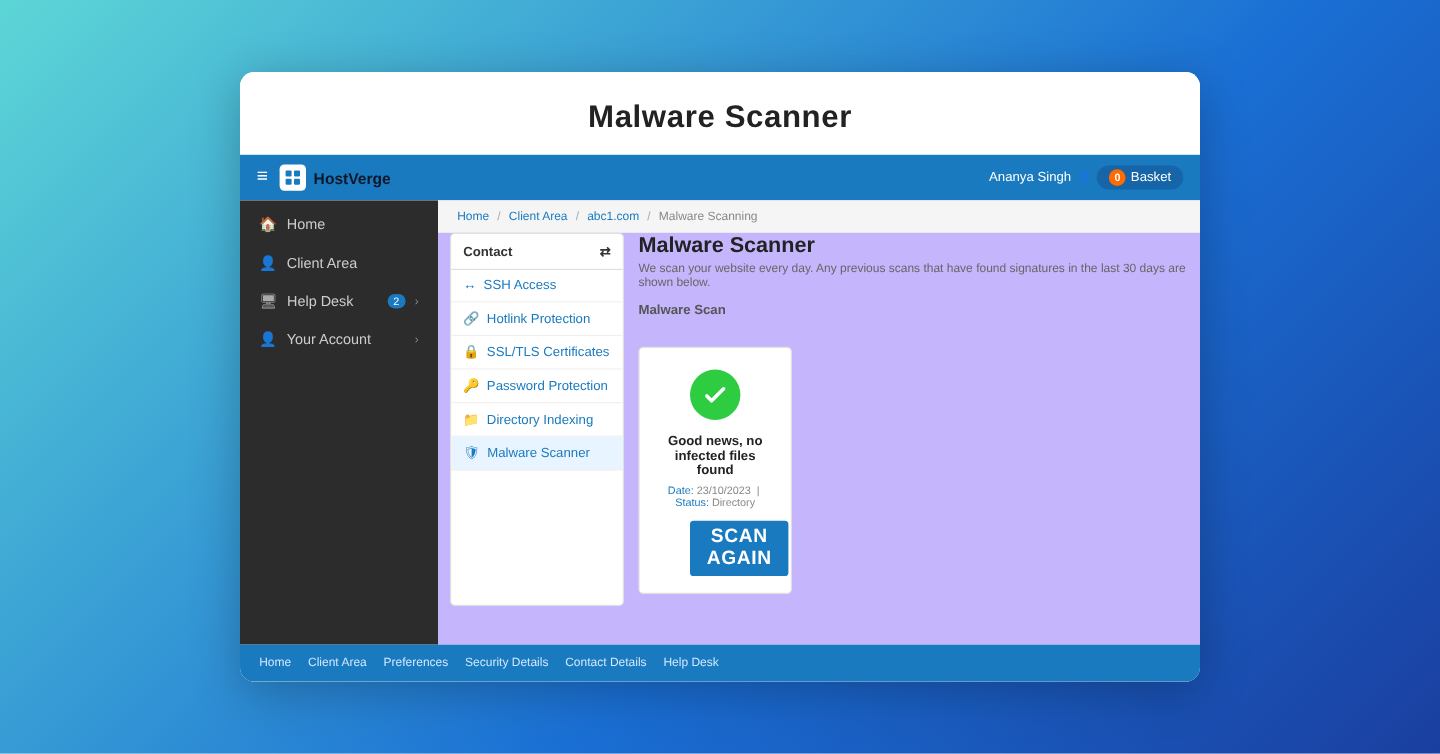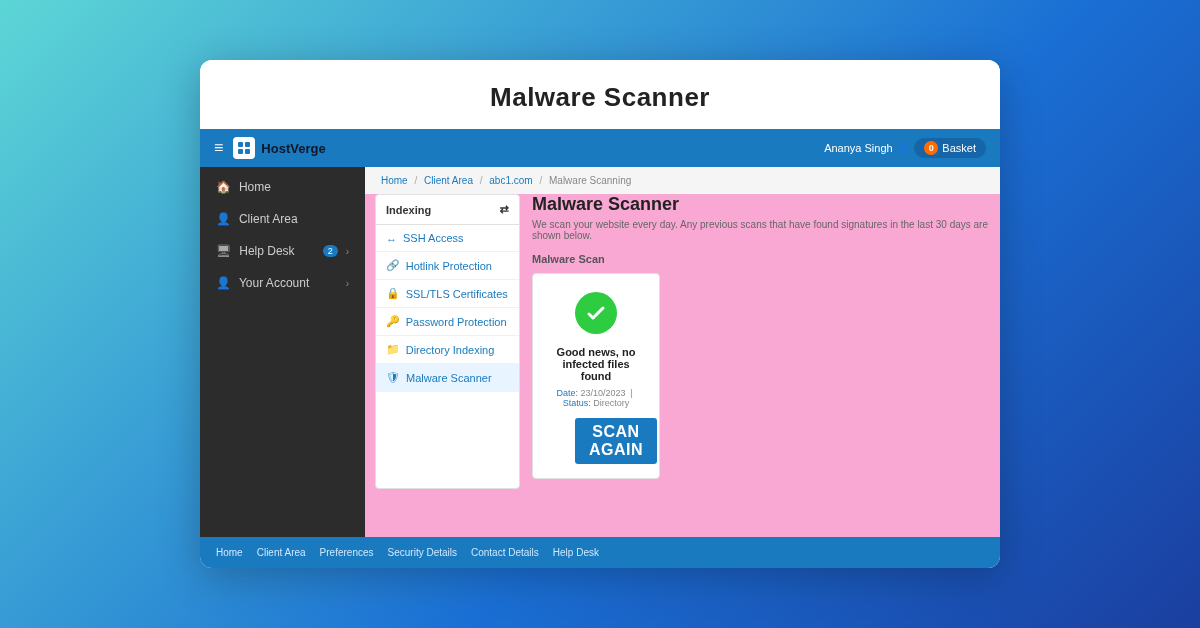--- a/index.html
+++ b/index.html
@@ -119,21 +119,21 @@
     .sidebar-item.has-badge .badge {
       background: #1a7abf;
       color: #fff;
       font-size: 9px;
       border-radius: 8px;
       padding: 1px 5px;
     }
     
     .content-area {
       flex: 1;
-      background: #f9a8d4;
+      background: #c4b5fd;
       padding: 0;
     }
     .breadcrumb {
       padding: 8px 16px;
       font-size: 10px;
       color: #888;
       background: #f5f5f5;
     }
     .breadcrumb a { color: #1a7abf; text-decoration: none; }
     .breadcrumb .sep { margin: 0 4px; color: #aaa; }
@@ -187,21 +187,21 @@
       margin-bottom: 4px;
     }
     .scanner-desc {
       font-size: 10px;
       color: #666;
       margin-bottom: 12px;
     }
     .malware-scan-label {
       font-size: 11px;
       color: #555;
-      margin-bottom: 8px;
+      margin-bottom: 24px;
       font-weight: 600;
     }
     .scan-result-box {
       background: #fff;
       border: 1px solid #e0e0e0;
       border-radius: 4px;
       width: 128px;
       padding: 18px 14px 14px;
       display: flex;
       flex-direction: column;
@@ -321,21 +321,21 @@
         <span class="sep">/</span>
         <a href="#">abc1.com</a>
         <span class="sep">/</span>
         <span>Malware Scanning</span>
       </div>
 
       <div class="content-inner">
 
         <div class="security-panel">
           <div class="sec-header">
-            <span>Indexing</span>
+            <span>Contact</span>
             <span>⇄</span>
           </div>
           <div class="sec-item">
             <span class="sec-icon">↔</span>
             <span>SSH Access</span>
           </div>
           <div class="sec-item">
             <span class="sec-icon">🔗</span>
             <span>Hotlink Protection</span>
           </div>

